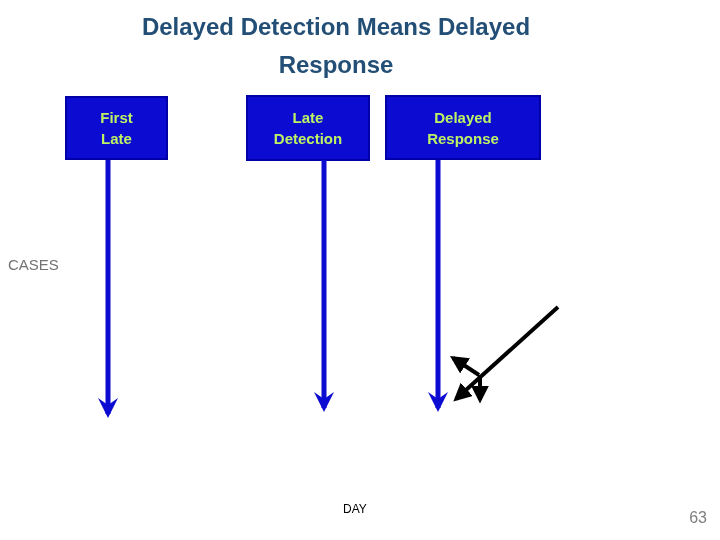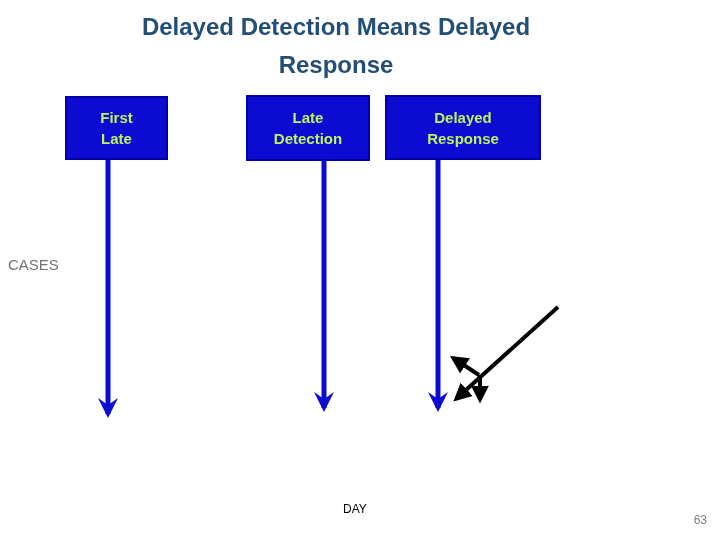--- a/index.html
+++ b/index.html
@@ -29,21 +29,21 @@
   .day-label{
     position:absolute;left:300px;top:502px;width:110px;text-align:center;
     font-size:12px;color:#000000;
   }
   .annotation{
     position:absolute;left:553px;top:268px;width:125px;text-align:center;
     font-weight:bold;font-size:16px;line-height:21px;color:#000000;
   }
   .annotation span{display:block;}
   .page-number{
-    position:absolute;right:13px;bottom:13px;font-size:12px;color:#7f7f7f;
+    position:absolute;right:13px;bottom:13px;font-size:16px;color:#7f7f7f;
   }
 </style>
 </head>
 <body>
 
 <div class="slide">
 
   <div class="title">
     <span>Delayed Detection Means Delayed</span>
     <span>Response</span>

